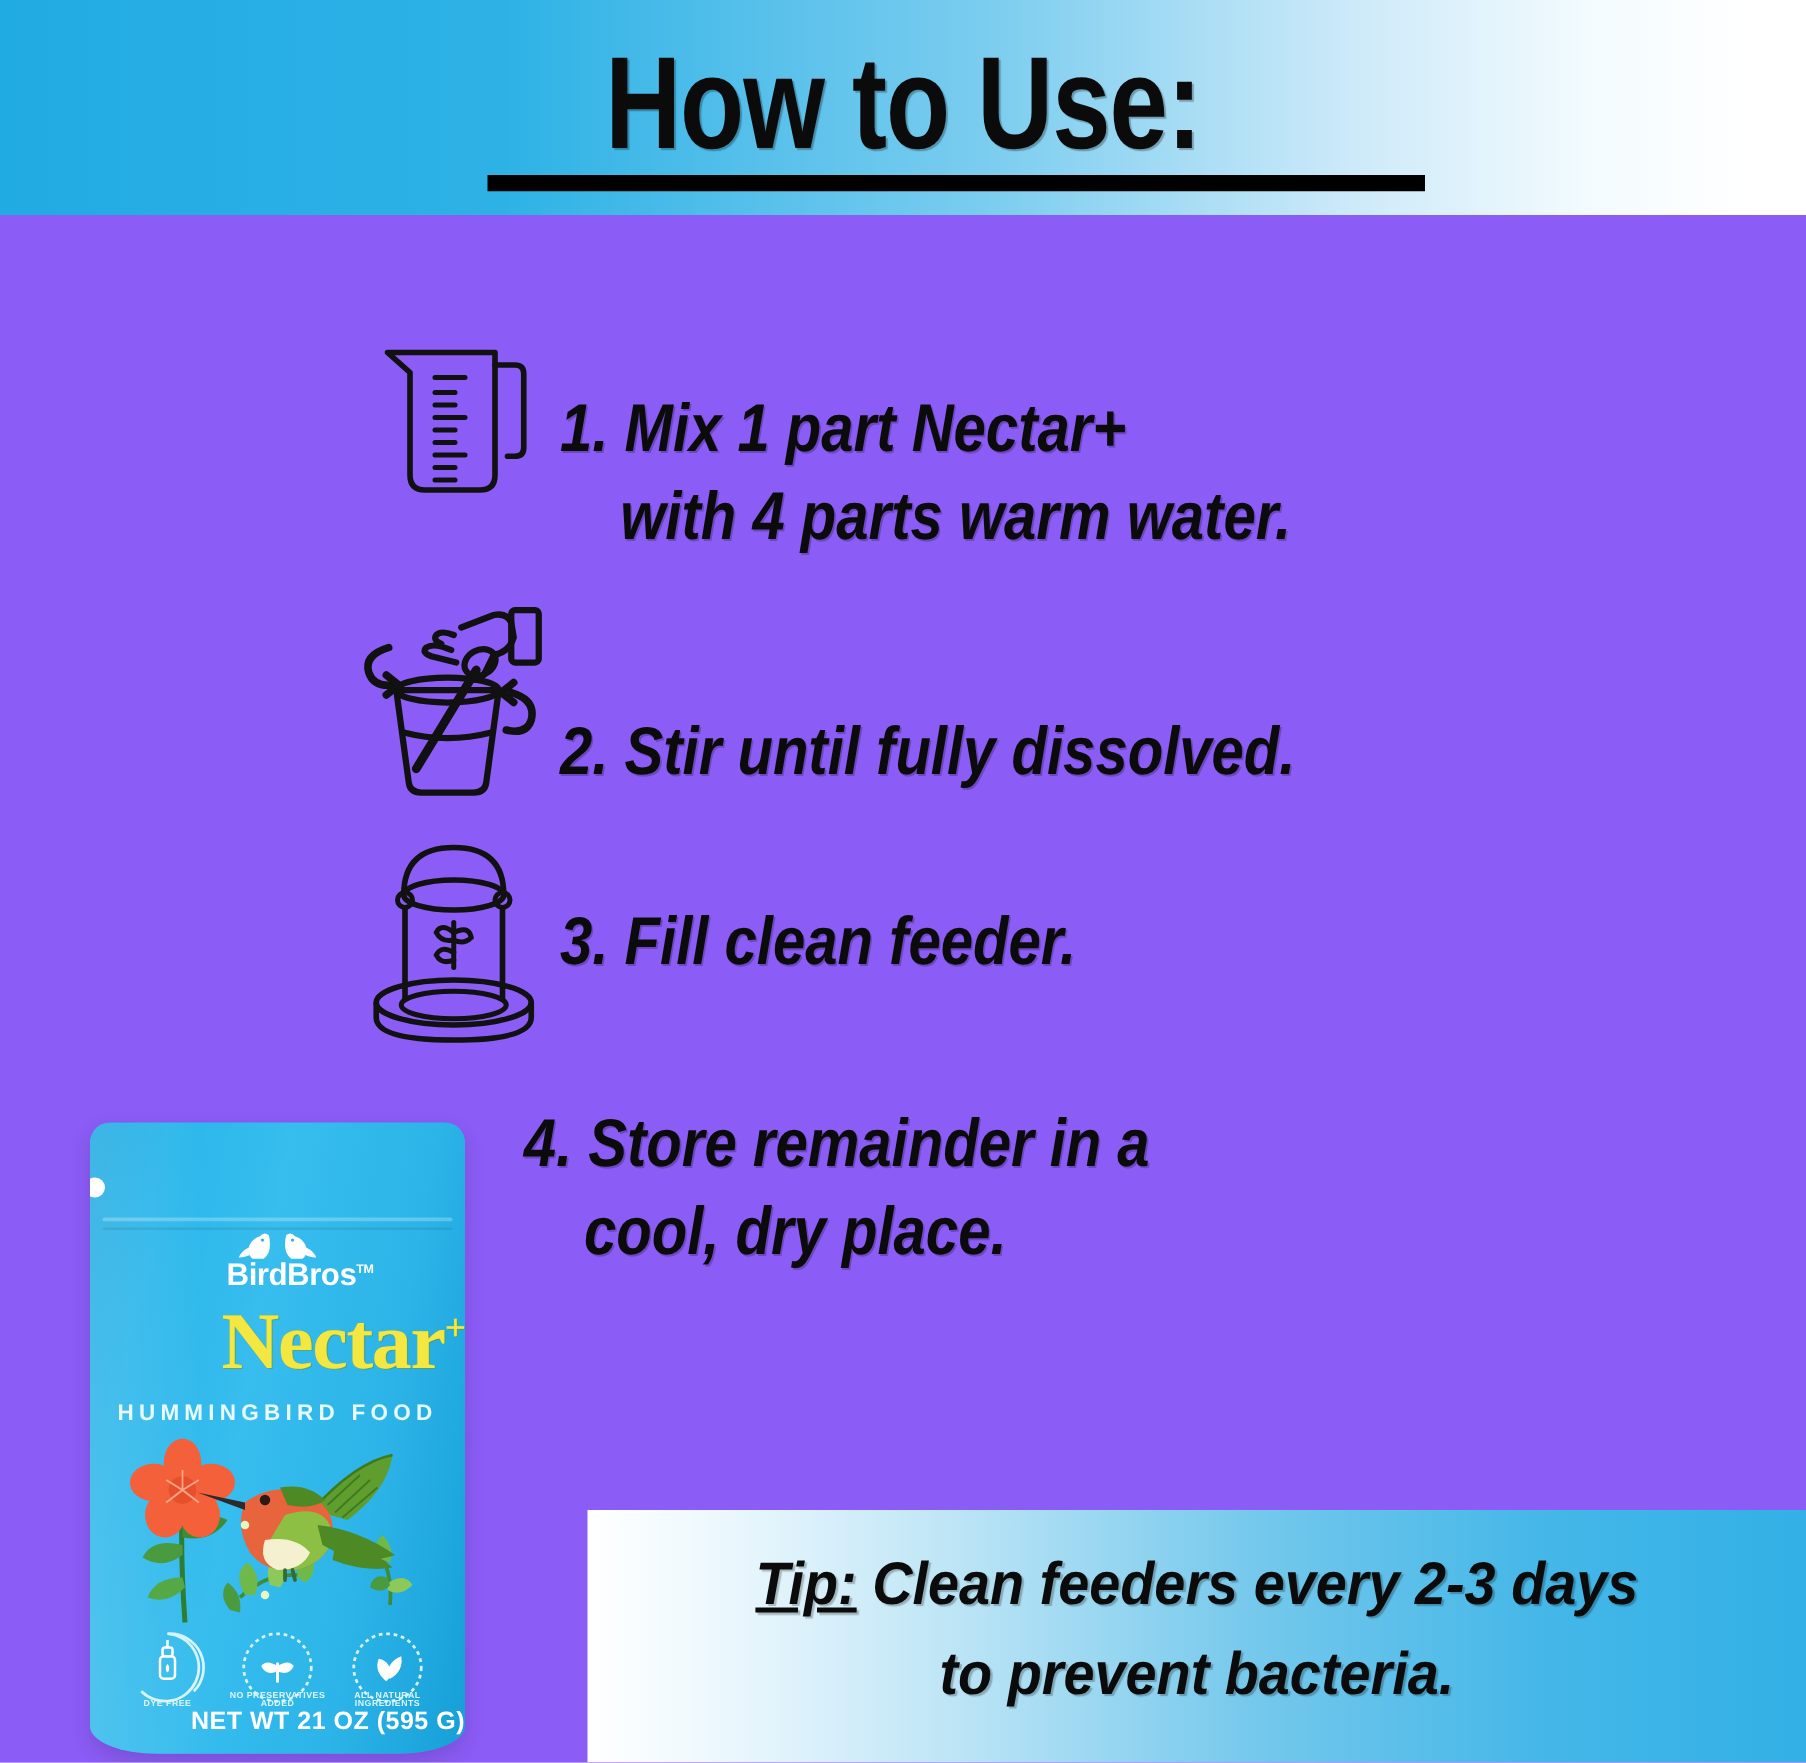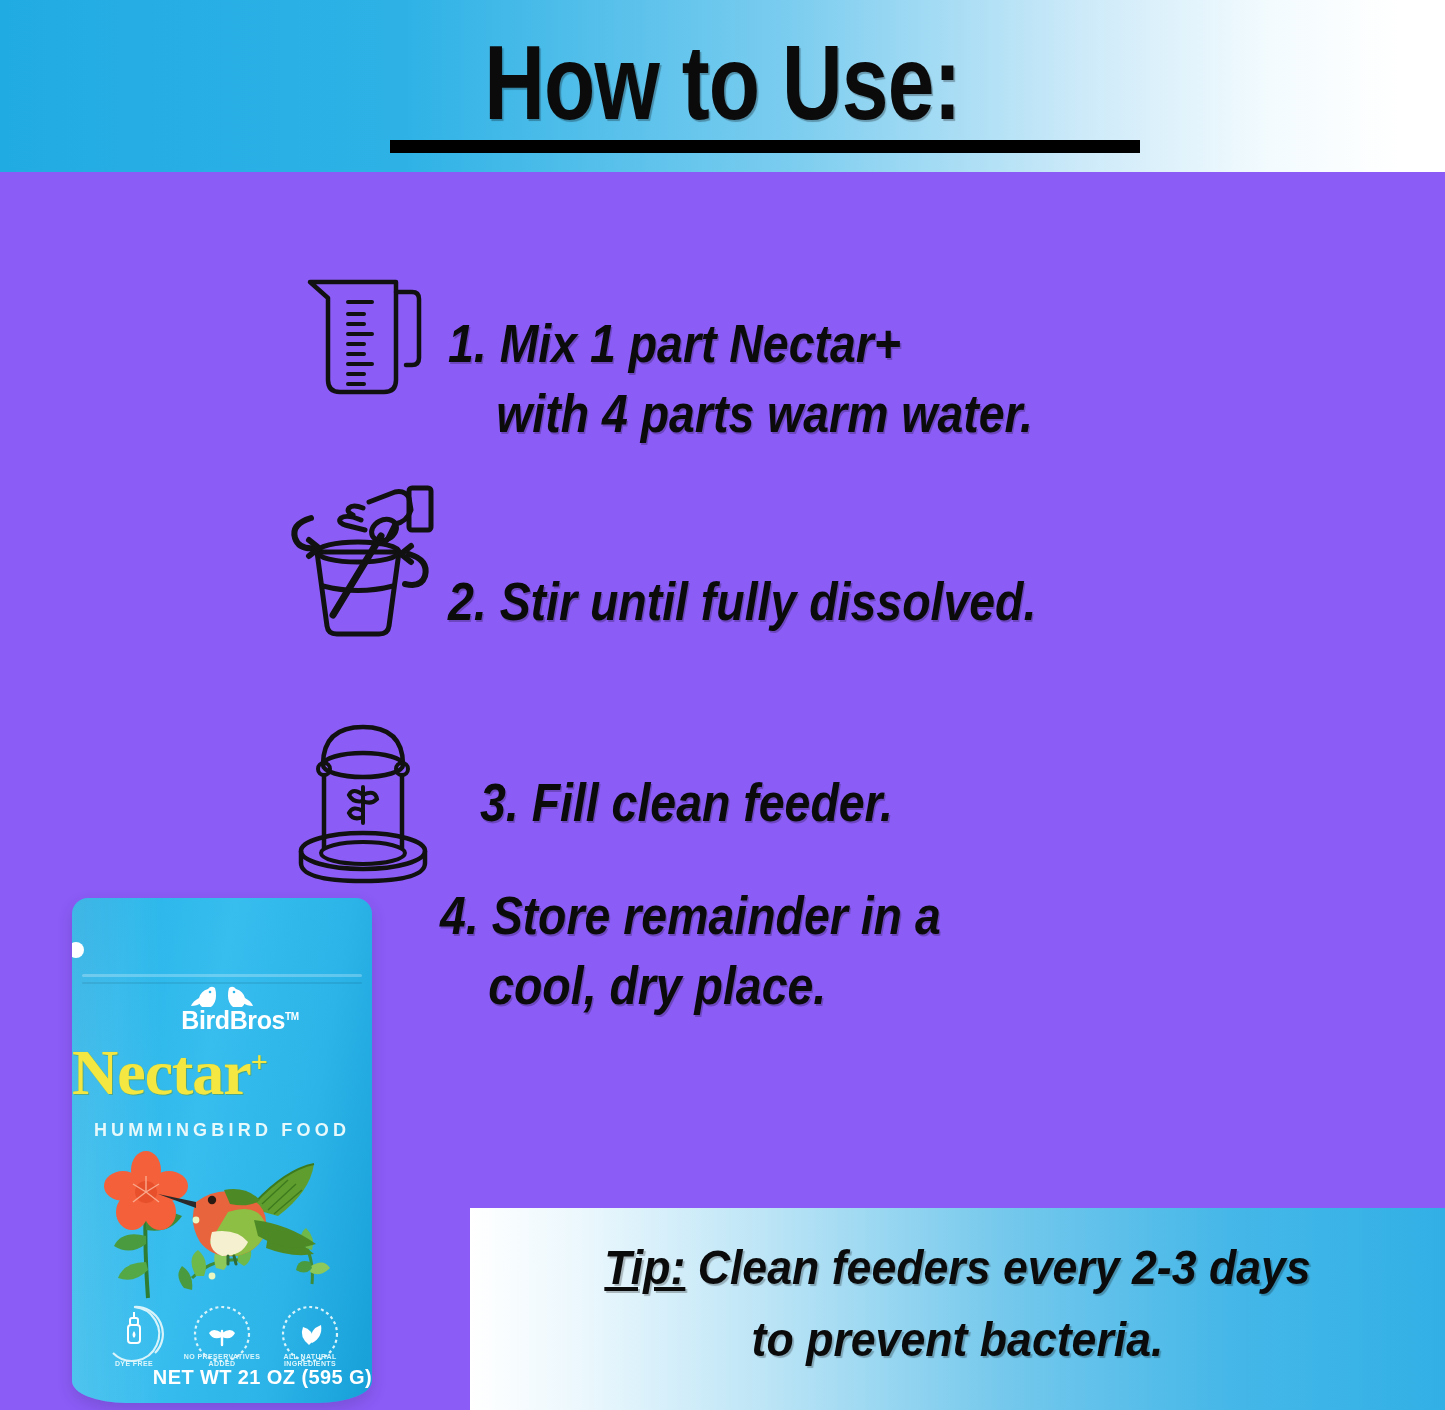--- a/index.html
+++ b/index.html
@@ -47,22 +47,22 @@
     color:#0b0b0b;
     transform:scaleX(0.86);
     transform-origin:0 50%;
     white-space:pre;
     text-shadow:1.5px 1.5px 0 rgba(0,0,0,0.22);
   }
   .step-text .ln2{display:block;padding-left:56px;}
 
   #step1{left:278px;top:70px;}
   #step2{left:278px;top:290px;}
-  #step3{left:278px;top:527px;gap:32px;}
-  #step4{left:440px;top:690px;align-items:center;}
+  #step3{left:278px;top:478px;}
+  #step4{left:419px;top:690px;align-items:center;}
 
   #step1 .step-text{padding-top:48px;}
   #step2 .step-text{padding-top:86px;}
   #step3 .step-text{padding-top:50px;}
 
   
   .pouch{
     position:absolute;left:72px;top:898px;width:300px;height:505px;
     background:linear-gradient(100deg,#1aa7e0 0%,#2ab6ea 16%,#37bdee 42%,#2cb4e8 72%,#169fd8 100%);
     border-radius:16px 16px 54px 54px / 16px 16px 22px 22px;
@@ -89,21 +89,21 @@
     position:absolute;left:0;top:86px;width:300px;text-align:center;
     line-height:0;
   }
   .brand-name{
     position:absolute;left:0;top:108px;width:336px;text-align:center;
     font-family:"Liberation Sans",sans-serif;font-weight:bold;
     font-size:25px;color:#ffffff;letter-spacing:-0.4px;
   }
   .brand-name sup{font-size:10px;vertical-align:super;}
   .nectar-word{
-    position:absolute;left:0;top:138px;width:300px;text-align:left;
+    position:absolute;left:0;top:138px;width:300px;text-align:right;
     font-family:"Liberation Serif",serif;font-weight:bold;font-style:normal;
     font-size:64px;color:#f5e742;letter-spacing:-1px;
     text-shadow:0 0 1px #8fbf3a,1px 1px 0 rgba(90,140,40,0.45);
   }
   .nectar-word sup{font-size:30px;vertical-align:super;}
   .hb-food{
     position:absolute;left:0;top:222px;width:300px;text-align:center;
     font-family:"Liberation Sans",sans-serif;font-weight:bold;
     font-size:18px;color:#e8f9fb;letter-spacing:4.2px;
   }

